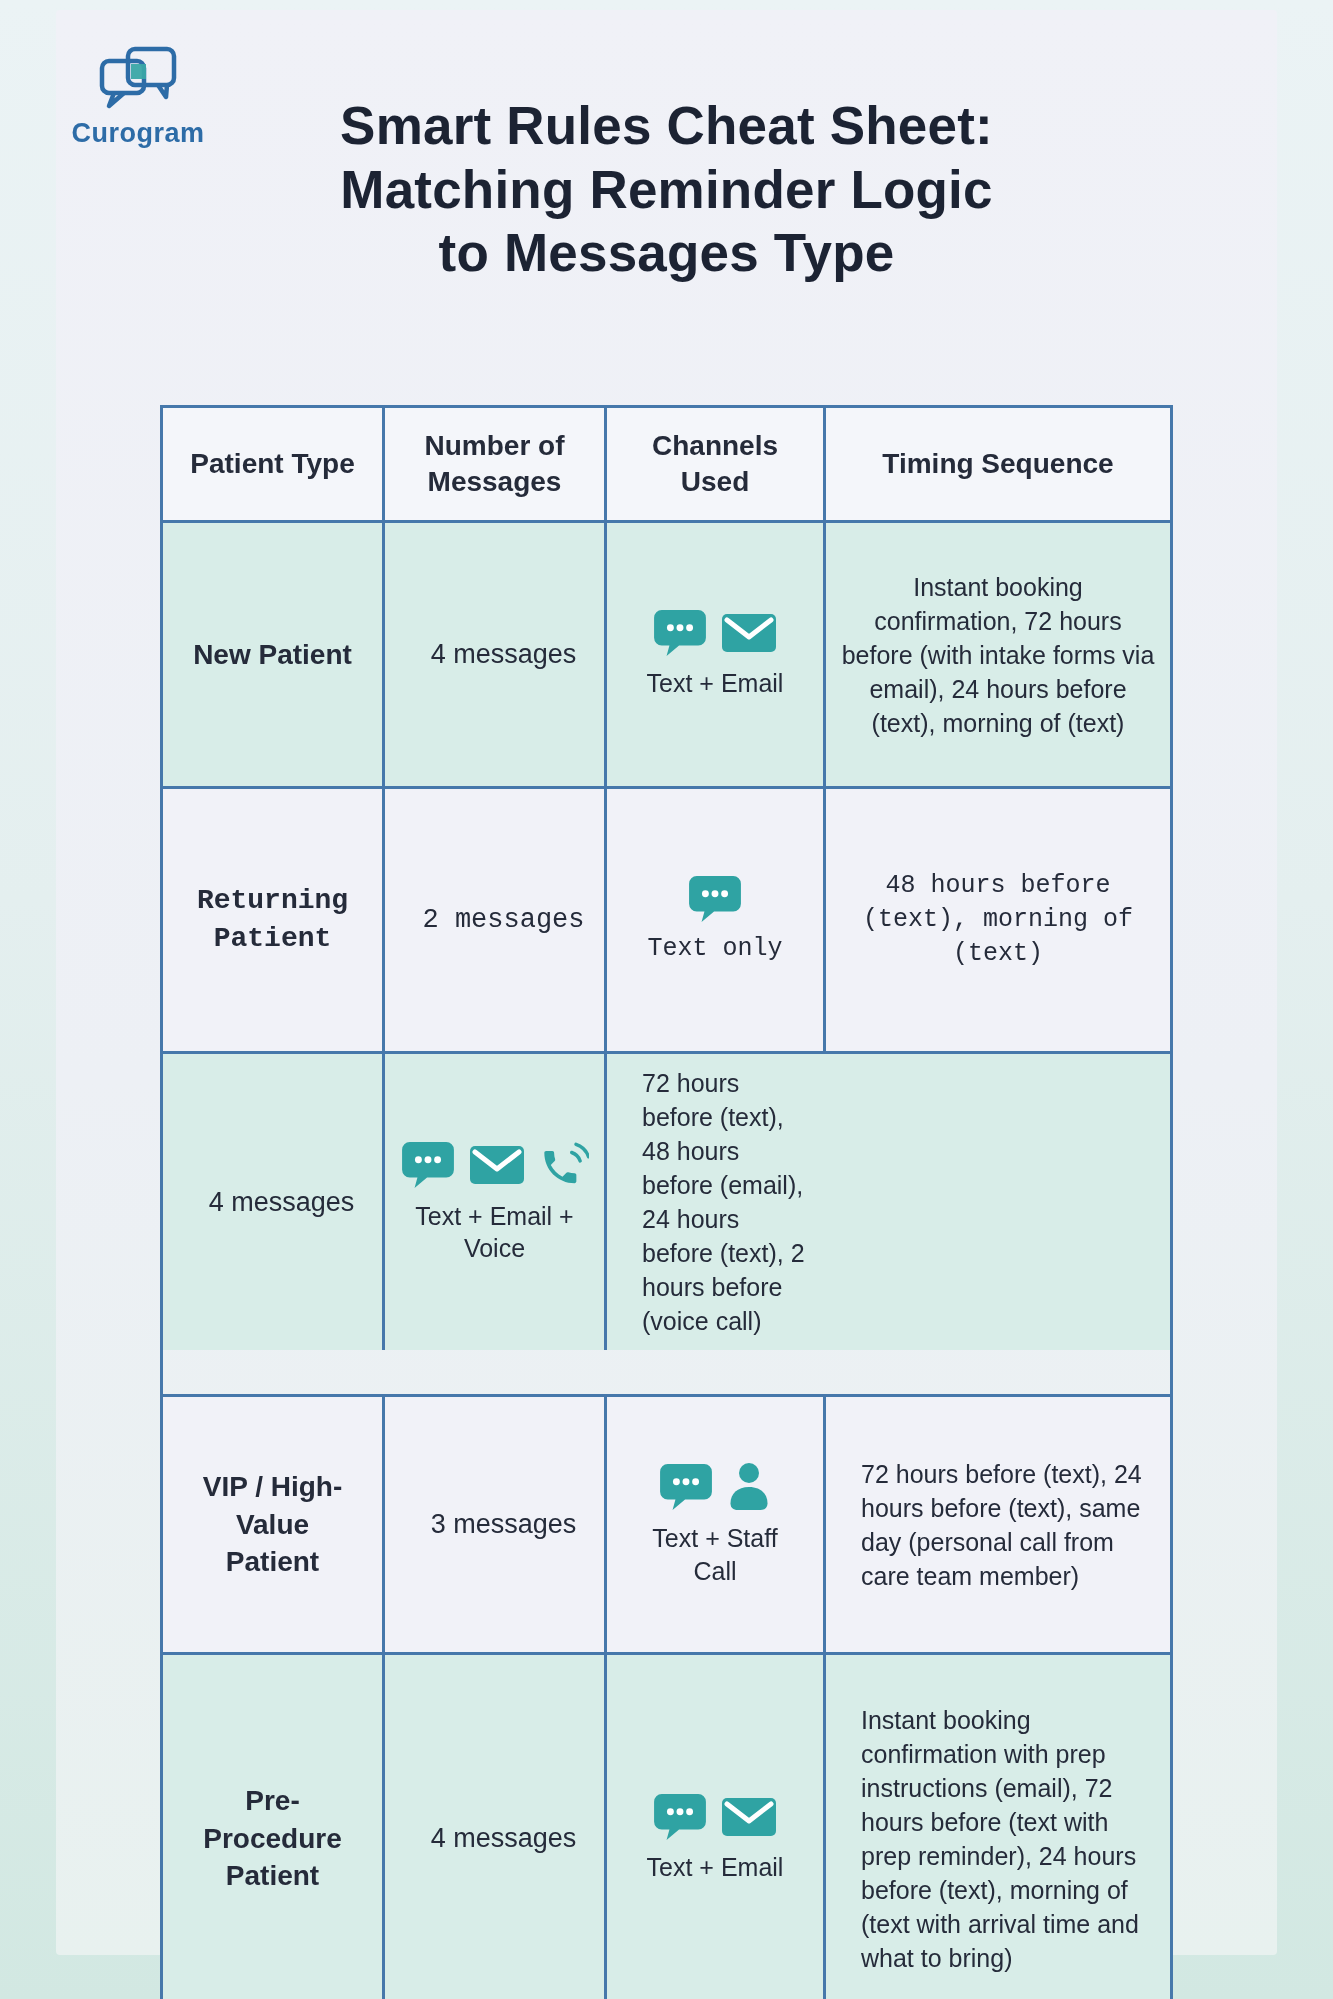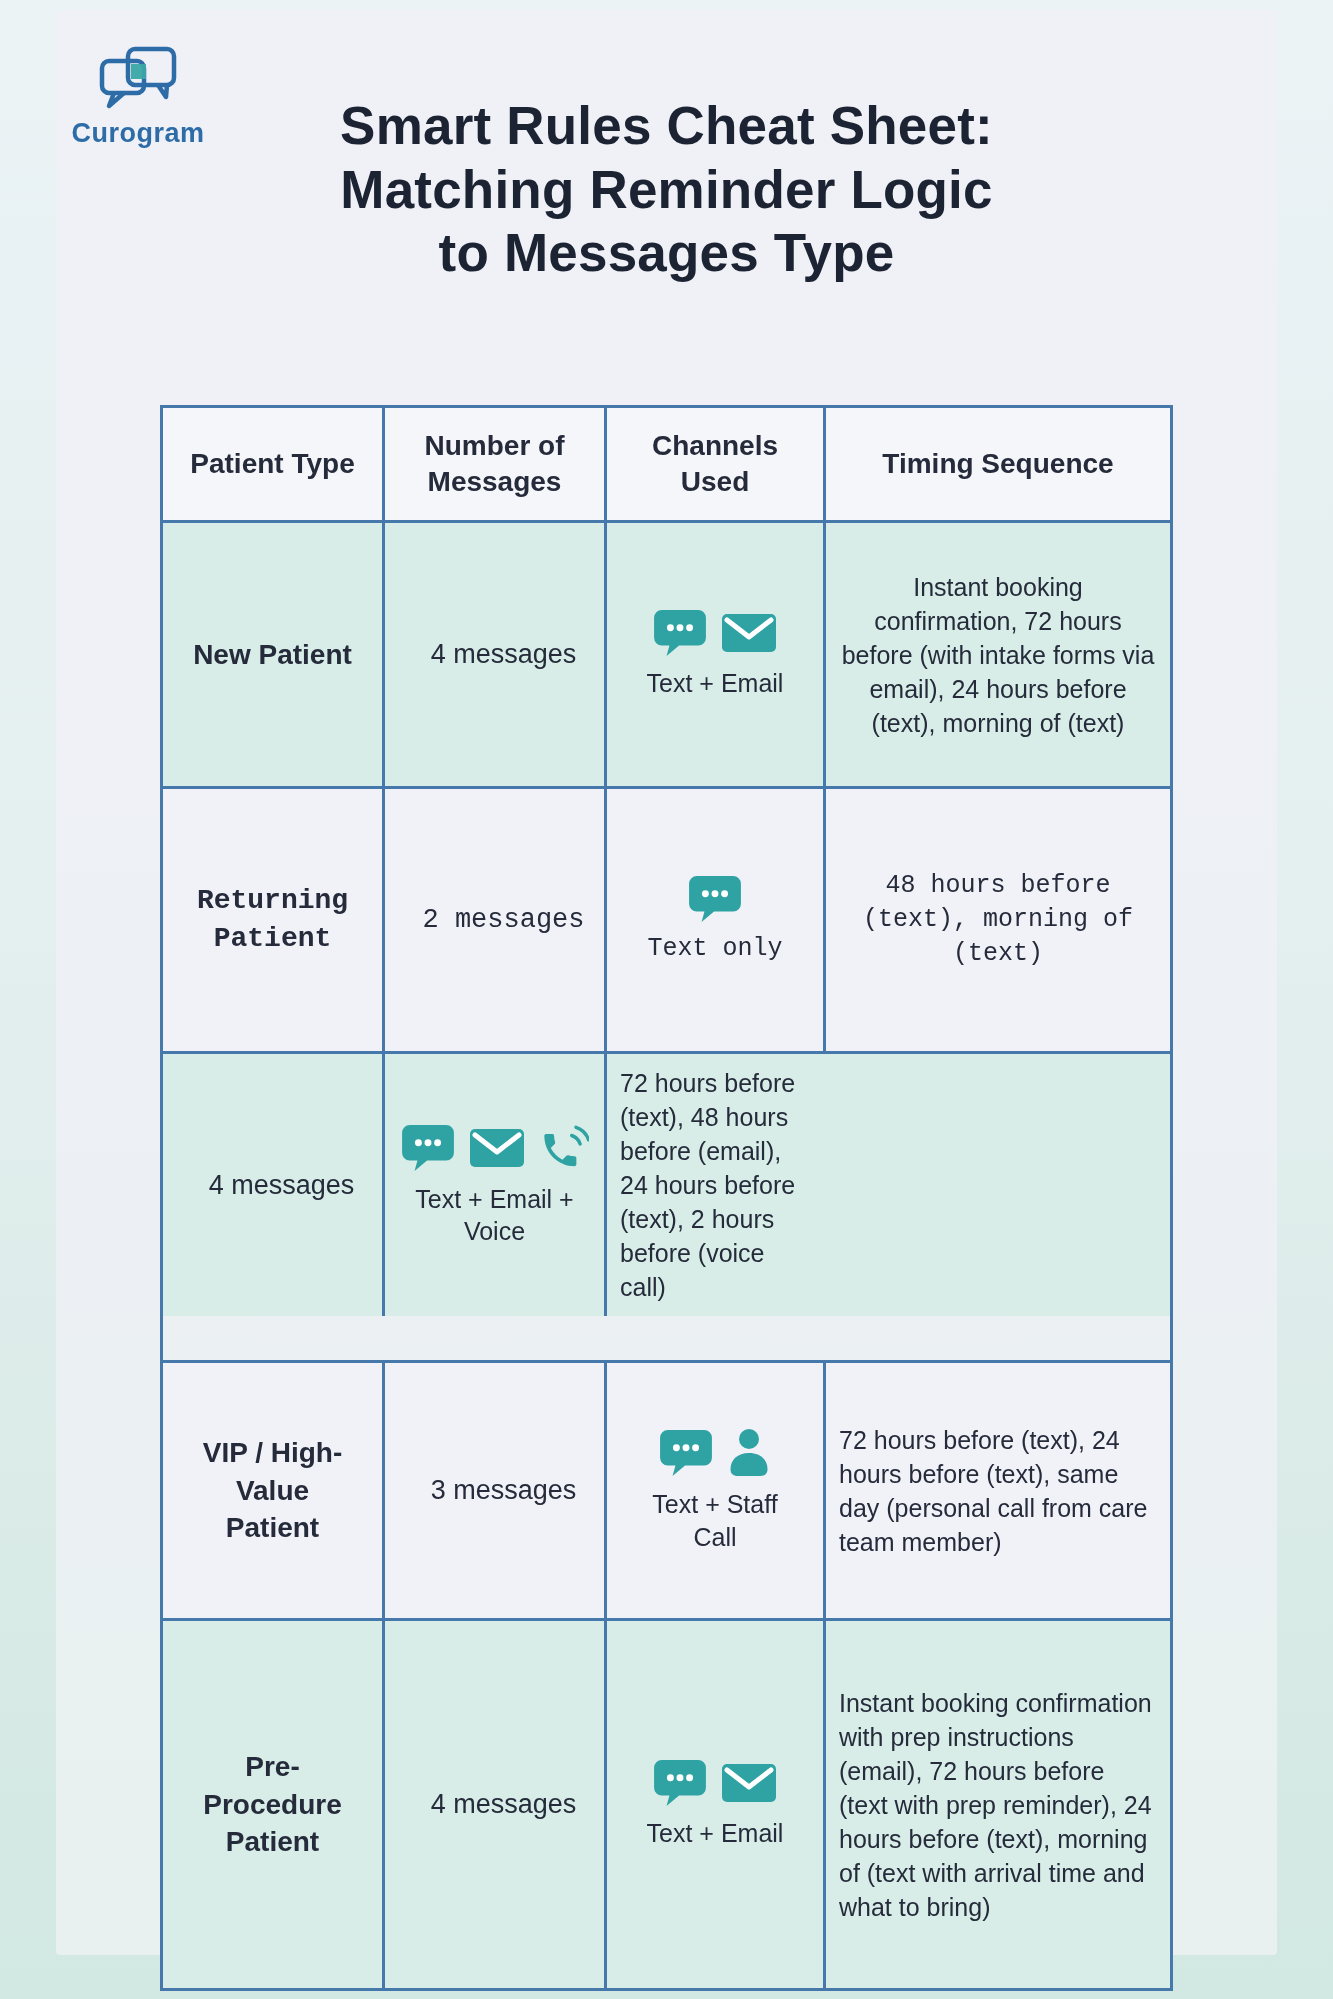--- a/index.html
+++ b/index.html
@@ -48,21 +48,21 @@
   .thead .cell{font-size:28px;font-weight:bold;line-height:1.3;}
   .trow.shaded{background:var(--row-shaded,#d8ede8);}
   .trow.plain{background:var(--row-plain,#f1f2f8);}
   .ptype{font-size:28px;font-weight:bold;line-height:1.35;max-width:170px;}
   .c-msg{font-size:27px;padding-left:32px;}
   .c-chan{gap:10px;}
   .icon-row{display:flex;align-items:center;justify-content:center;gap:14px;}
   .cicon{display:inline-flex;}
   .chan-label{font-size:25px;line-height:1.3;max-width:170px;}
   .c-time{font-size:25px;line-height:1.36;}
-  .c-time.left{align-items:flex-start;text-align:left;padding-left:13px;padding-right:16px;}
+  .c-time.left{align-items:flex-start;text-align:left;padding-left:35px;padding-right:16px;}
 </style>
 </head>
 <body>
 
 <div class="canvas">
   <div class="card">
 
     <div class="logo">
       <span class="logo-mark">
         <svg width="80" height="66" viewBox="0 0 80 66">

